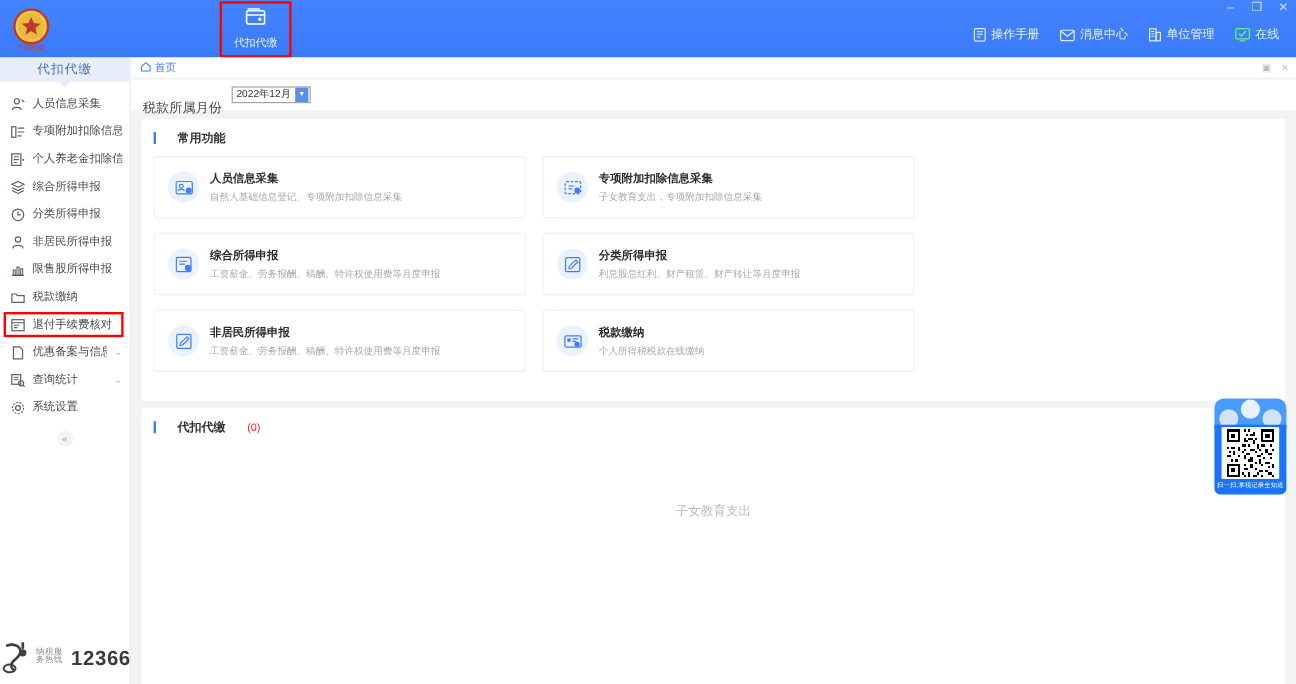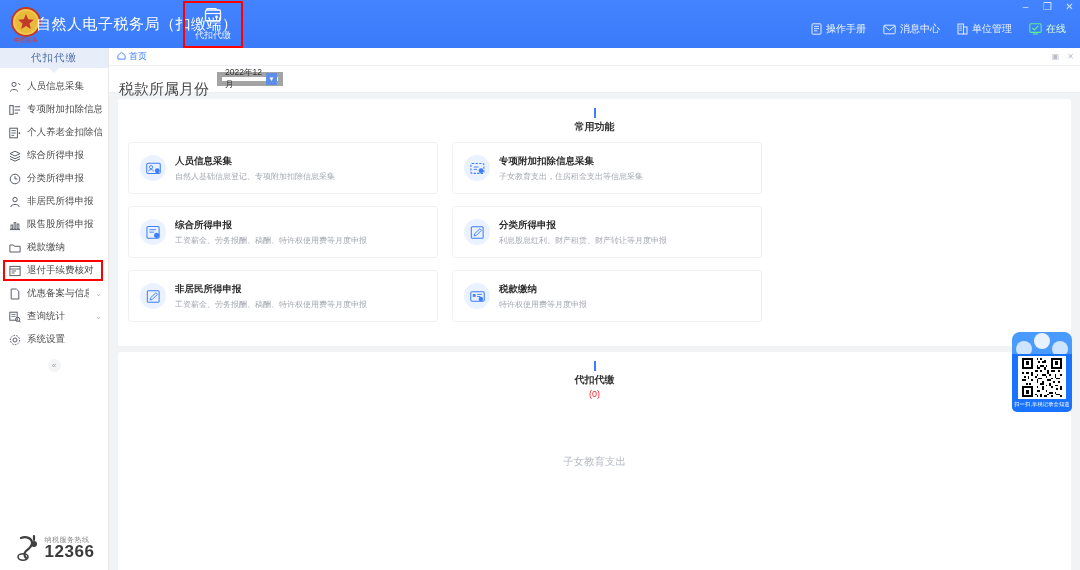--- a/index.html
+++ b/index.html
@@ -94,56 +94,56 @@
     width:13px; height:13px; border-radius:50%;
     background:#f3f4f6; color:#9aa0a6; font-size:8px;
     display:flex; align-items:center; justify-content:center;
   }
 
   .hotline {
     position:absolute; left:0; bottom:8px; width:109px;
     display:flex; align-items:center; justify-content:center; gap:4px;
   }
   .hotline .hlicon { width:26px; height:28px; }
-  .hotline .hltexts { display:flex; flex-direction:column; line-height:1; }
+  .hotline .hltexts { display:flex; flex-direction:row; line-height:1; }
   .hotline .hlsmall { font-size:7px; color:#8a8a8a; letter-spacing:0.5px; }
   .hotline .hlnum { font-size:17px; color:#3b3b3b; font-weight:bold; letter-spacing:0.5px; }
 
   
   .content { position:absolute; left:109px; top:48px; width:971px; height:368px; background:#f2f3f5; }
 
   .crumbbar {
     height:18px; background:#ffffff; border-bottom:1px solid #eceff3;
     display:flex; align-items:center; padding:0 8px; position:relative;
   }
   .crumb { display:flex; align-items:center; gap:3px; font-size:9px; color:#3d7eff; }
   .crumbicons { position:absolute; right:6px; top:4px; display:flex; gap:8px; color:#b9bec6; font-size:8px; }
 
   .periodbar {
     height:27px; background:#ffffff;
     display:flex; align-items:center; padding-left:10px; gap:8px;
     border-bottom:1px solid #eceff3;
   }
-  .periodlabel { font-size:15px; color:#4a4a4a;margin-top:20px; }
+  .periodlabel { font-size:11px; color:#4a4a4a;margin-top:20px; }
   .periodsel {
-    width:66px; height:14px; border:5px solid #a3a3a3; background:#fff;
+    width:66px; height:14px; border:1px solid #a3a3a3; background:#fff;
     display:flex; align-items:center; position:relative;
   }
   .periodsel .pval { font-size:8.5px; color:#333; padding-left:3px; flex:1; }
   .periodsel .parrow {
     width:11px; height:12px; background:#5c8ee8; color:#fff;
     display:flex; align-items:center; justify-content:center; font-size:6px;
     margin-right:1px;
   }
 
   .panel {
     margin:6px 9px 0 9px; background:#ffffff; border-radius:2px;
     padding:9px 10px 12px 10px;
   }
-  .sechead { display:flex; align-items:center; gap:2px; margin-bottom:8px;flex-direction:column; }
+  .sechead { display:flex; align-items:center; gap:18px; margin-bottom:8px; }
   .sechead .bar { width:2px; height:10px; background:#3d7eff; }
   .sechead .stitle { font-size:10px; color:#333; font-weight:bold; }
   .sechead .scount { font-size:9px; color:#f5222d; }
 
   .cardgrid { display:flex; flex-wrap:wrap; gap:0 14px; }
   .card {
     width:310px; height:52px;
     border:1px solid #eef0f4; border-radius:3px; background:#fff;
     display:flex; align-items:center; gap:9px; padding-left:11px;
     margin-bottom:12px; cursor:default;
@@ -198,21 +198,20 @@
     <div class="logo">
       <svg width="40" height="40" viewBox="0 0 40 40">
         <circle cx="20" cy="17" r="14" fill="#f2c94c" stroke="#c0392b" stroke-width="2"></circle>
         <circle cx="20" cy="17" r="11" fill="#e8b93a"></circle>
         <path d="M20 9 l2.2 5.2 5.6.5 -4.3 3.7 1.3 5.5 -4.8-3 -4.8 3 1.3-5.5 -4.3-3.7 5.6-.5z" fill="#c0392b"></path>
         <rect x="6" y="28" width="28" height="7" rx="1" fill="#d94a3d" opacity="0"></rect>
         <text x="20" y="37" font-size="6" fill="#d93a2b" text-anchor="middle" font-family="'Liberation Sans',sans-serif">中国税务</text>
       </svg>
     </div>
 
-    <div class="apptitle">自然人电子税务局（扣缴端）</div>
 
     <div class="modtab">
       <span>
         <svg width="18" height="16" viewBox="0 0 18 16">
           <rect x="1.5" y="3" width="15" height="11" rx="1.5" fill="none" stroke="#ffffff" stroke-width="1.3"></rect>
           <path d="M1.5 6.5 H16.5" stroke="#ffffff" stroke-width="1.2"></path>
           <circle cx="12.5" cy="10" r="1.4" fill="#ffffff"></circle>
           <path d="M3 3 L3 1.5 L12 1.5 L12 3" fill="none" stroke="#ffffff" stroke-width="1.1"></path>
         </svg>
       </span>
@@ -468,21 +467,21 @@
         <div class="card">
           <span class="cicon">
             <svg width="15" height="15" viewBox="0 0 16 16">
                 <rect x="1" y="2.6" width="13.8" height="10.6" rx="1.2" fill="none" stroke="#3d7eff" stroke-width="1.1" stroke-dasharray="2.4 1.4"></rect>
                 <path d="M4 6.4 H9 M4 9 H7.4" stroke="#3d7eff" stroke-width="1"></path>
                 <circle cx="11.8" cy="10.4" r="2.6" fill="#3d7eff"></circle>
               </svg>
           </span>
           <span class="ctexts">
             <span class="ctitle">专项附加扣除信息采集</span>
-            <span class="cdesc">子女教育支出，住房租金支出等信息采集</span>
+            <span class="cdesc">子女教育支出，专项附加扣除信息采集</span>
           </span>
         </div>
 
         <div class="card">
           <span class="cicon">
             <svg width="15" height="15" viewBox="0 0 16 16">
                 <rect x="1" y="1.6" width="13" height="12.6" rx="1.4" fill="none" stroke="#3d7eff" stroke-width="1.1"></rect>
                 <path d="M3.6 5 H10.6 M3.6 7.6 H8.6" stroke="#3d7eff" stroke-width="1"></path>
                 <circle cx="11.4" cy="11" r="2.8" fill="#3d7eff"></circle>
               </svg>
@@ -523,21 +522,21 @@
           <span class="cicon">
             <svg width="15" height="15" viewBox="0 0 16 16">
                 <rect x="0.8" y="3" width="14.4" height="10" rx="1.4" fill="none" stroke="#3d7eff" stroke-width="1.1"></rect>
                 <rect x="3" y="5.4" width="3" height="3" fill="#3d7eff"></rect>
                 <path d="M7.6 5.8 H12.6 M7.6 8 H11" stroke="#3d7eff" stroke-width="1"></path>
                 <circle cx="11.6" cy="10.6" r="2.4" fill="#3d7eff"></circle>
               </svg>
           </span>
           <span class="ctexts">
             <span class="ctitle">税款缴纳</span>
-            <span class="cdesc">特许权使用费等月度申报</span>
+            <span class="cdesc">个人所得税税款在线缴纳</span>
           </span>
         </div>
 
       </div>
     </div>
 
     <div class="todopanel">
       <div class="sechead">
         <span class="bar"></span>
         <span class="stitle">代扣代缴</span>

